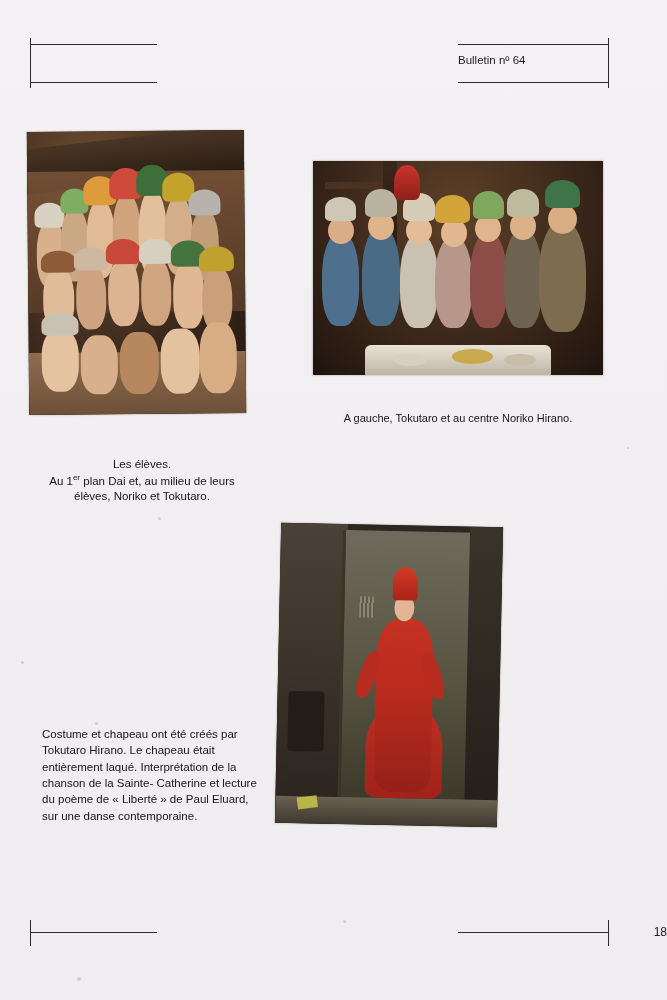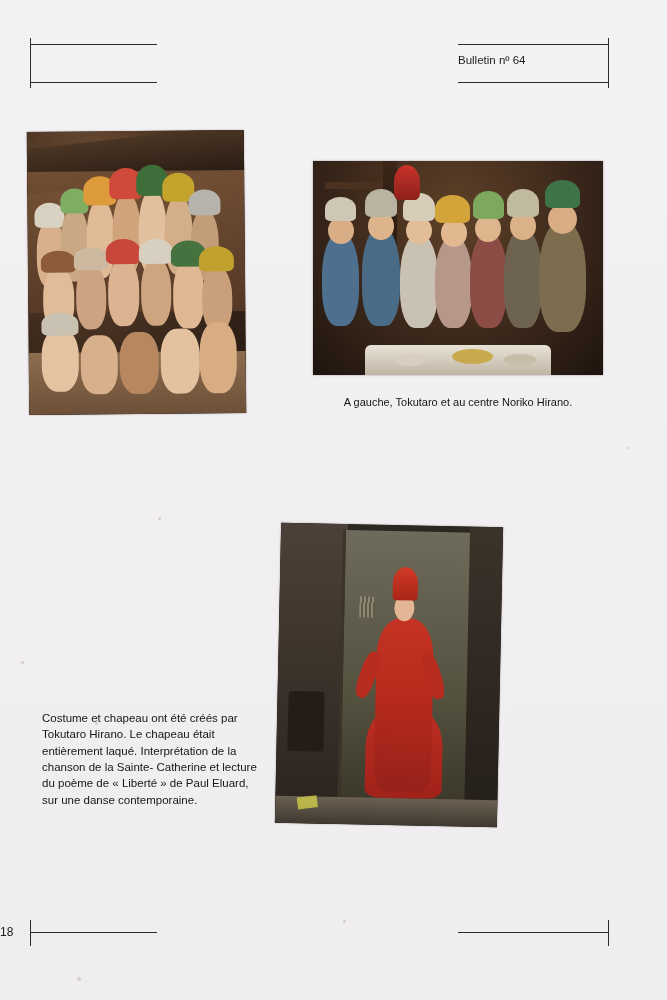--- a/index.html
+++ b/index.html
@@ -99,20 +99,21 @@
     width: 222px;
     height: 300px;
     transform: rotate(1.2deg);
   }
 
   .caption {
     position: absolute;
     font-size: 11.5px;
     color: #161616;
     line-height: 1.35;
+    margin-top: 16px;
   }
   #caption-students {
     left: 28px;
     top: 441px;
     width: 228px;
     text-align: center;
   }
   #caption-tokutaro {
     left: 313px;
     top: 395px;
@@ -153,21 +154,21 @@
     background: #2b2b2b;
     top: 4px;
   }
   .ftr-tick.l { left: 30px; }
   .ftr-tick.r { left: 608px; }
   .ftr-page {
     position: absolute;
     left: 0;
     top: 9px;
     width: 667px;
-    text-align: left;
+    text-align: right;
     font-size: 12px;
     color: #1d1d1d;
   }
 
   
   .speck {
     position: absolute;
     background: #b9b2ae;
     border-radius: 50%;
     opacity: 0.55;
@@ -346,20 +347,25 @@
 
     <div class="ph1-person" style="left:6%;top:70%;width:17%;height:22%;background:#e6c3a0;border-radius:40%;"></div>
     <div class="ph1-hat" style="left:6%;top:64%;width:17%;height:8%;background:#c9c2b2;"></div>
 
     <div class="ph1-person" style="left:24%;top:72%;width:17%;height:21%;background:#d9b08c;border-radius:40%;"></div>
     <div class="ph1-person" style="left:42%;top:71%;width:18%;height:22%;background:#b7875f;border-radius:40%;"></div>
     <div class="ph1-person" style="left:61%;top:70%;width:18%;height:23%;background:#e4c29f;border-radius:40%;"></div>
     <div class="ph1-person" style="left:79%;top:68%;width:17%;height:25%;background:#d9ad84;border-radius:40%;"></div>
   </div>
 
+  <div class="caption" id="caption-students">
+    <div>Les élèves.</div>
+    <div><span>Au 1</span><sup class="ord">er</sup><span> plan Dai et, au milieu de leurs</span></div>
+    <div>élèves, Noriko et Tokutaro.</div>
+  </div>
 
   <div class="photo" id="photo-tokutaro">
     <div class="ph2-bg"></div>
     <div class="ph2-beam"></div>
     <div class="ph2-shelf"></div>
 
     <div class="ph2-person" style="left:3%;top:33%;width:13%;height:44%;background:#4f6f8e;"></div>
     <div class="ph2-person" style="left:5%;top:26%;width:9%;height:13%;background:#d9ae86;border-radius:50%;"></div>
     <div class="ph2-hat" style="left:4%;top:17%;width:11%;height:11%;background:#cfc7b5;"></div>
 

